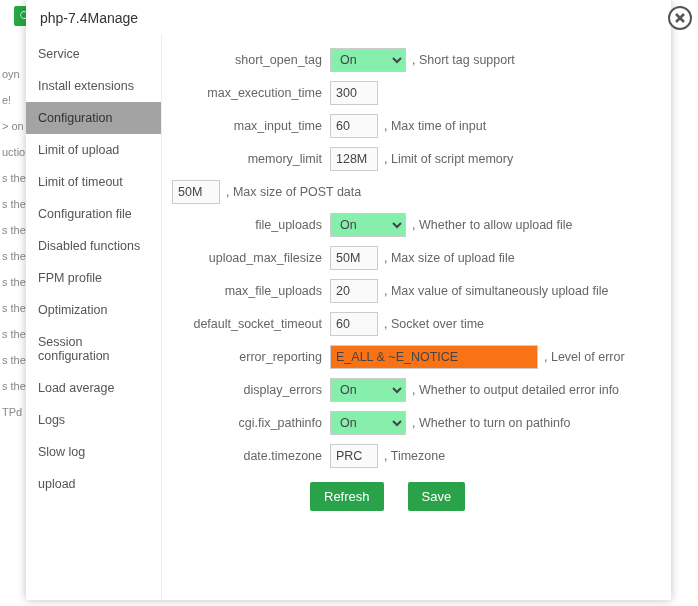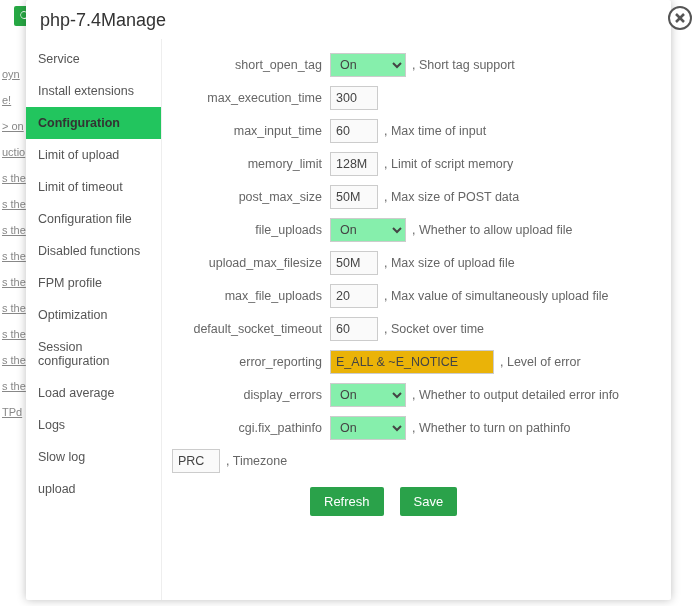--- a/index.html
+++ b/index.html
@@ -9,78 +9,78 @@
     font-size: 13px;
     color: #555;
     background: #fff;
     overflow: hidden;
   }
   .bg-strip {
     position: absolute; left: 0; top: 0; width: 26px; height: 606px;
     background: #fff;
     font-size: 11px; color: #888;
   }
-  .bg-strip div { padding: 2px 0 2px 2px; white-space: nowrap; overflow: hidden; text-decoration: underline; }
+  .bg-strip div { padding: 2px 0 2px 2px; white-space: nowrap; overflow: hidden; }
   .bg-green {
     position: absolute; left: 14px; top: 6px; width: 22px; height: 20px;
     background: #27a844; border-radius: 2px;
     display:flex; align-items:center; justify-content:center;
   }
   .bg-green svg { width: 12px; height: 12px; fill:#fff; }
   .modal {
     position: absolute; left: 26px; top: 0;
     width: 645px; height: 600px;
     background: #fff;
     border-radius: 2px;
     box-shadow: 0 0 10px rgba(0,0,0,0.25);
     display: flex; flex-direction: column;
   }
   .modal-title {
     padding: 10px 14px 8px 14px;
-    font-size: 18px; color: #333;
+    font-size: 14px; color: #333;
   }
   .modal-body {
     display: flex; flex: 1; overflow: hidden;
   }
   .sidebar {
     width: 136px; border-right: 1px solid #eee;
     display: flex; flex-direction: column;
     padding-top: 4px;
   }
   .side-item {
     padding: 9px 12px;
     font-size: 12.5px; color: #555;
     cursor: pointer;
   }
-  .side-item.active { background: #22c55e; color: #333; font-weight: bold; }
+  .side-item.active { background: #a3a3a3; color: #333; }
   .content {
     flex: 1; padding: 14px 22px 14px 10px;
     overflow-y: auto;
   }
   .row {
     display: flex; align-items: center; margin-bottom: 9px;
   }
   .row-label {
     width: 158px; text-align: right; padding-right: 8px;
     color: #666; font-size: 12.5px;
   }
   .row select, .row input[type=text] {
     border: 1px solid #ccc; background:#fafafa;
     font-size: 12.5px; color:#444;
     padding: 3px 5px;
     height: 24px;
   }
   .row select { width: 76px; background:#86efac; }
   .row input.short { width: 48px; }
-  .row input.wide { width: 164px; background:#eab308; }
+  .row input.wide { width: 208px; background:#f97316; }
   .row-desc {
     margin-left: 6px; color: #666; font-size: 12.5px;
   }
   .actions {
-    display: flex; gap: 16px; margin-left: 138px; margin-top: 14px;
+    display: flex; gap: 24px; margin-left: 138px; margin-top: 14px;
   }
   .btn {
     background: #2aa24a; color: #fff; border: none;
     padding: 7px 14px; font-size: 13px; border-radius: 2px;
     cursor: pointer;
   }
   .close-btn {
     position: absolute; right: 6px; top: 6px;
     width: 24px; height: 24px;
     border: 2px solid #555; border-radius: 50%;
@@ -166,21 +166,20 @@
             <div class="row-label">max_input_time</div>
             <input type="text" class="short" value="60" style="">
             <span class="row-desc">, Max time of input</span>
           </div>
           <div class="row">
             <div class="row-label">memory_limit</div>
             <input type="text" class="short" value="128M" style="">
             <span class="row-desc">, Limit of script memory</span>
           </div>
           <div class="row">
-            <div class="row-label">post_max_size</div>
             <input type="text" class="short" value="50M" style="">
             <span class="row-desc">, Max size of POST data</span>
           </div>
           <div class="row">
             <div class="row-label">file_uploads</div>
             <select><option>On</option></select>
             <span class="row-desc">, Whether to allow upload file</span>
           </div>
           <div class="row">
             <div class="row-label">upload_max_filesize</div>
@@ -206,20 +205,21 @@
             <div class="row-label">display_errors</div>
             <select><option>On</option></select>
             <span class="row-desc">, Whether to output detailed error info</span>
           </div>
           <div class="row">
             <div class="row-label">cgi.fix_pathinfo</div>
             <select><option>On</option></select>
             <span class="row-desc">, Whether to turn on pathinfo</span>
           </div>
           <div class="row">
+            <div class="row-label">date.timezone</div>
             <input type="text" class="short" value="PRC" style="">
             <span class="row-desc">, Timezone</span>
           </div>
         </div>
       <div class="actions">
         <button class="btn">Refresh</button>
         <button class="btn">Save</button>
       </div>
     </div>
   </div>

